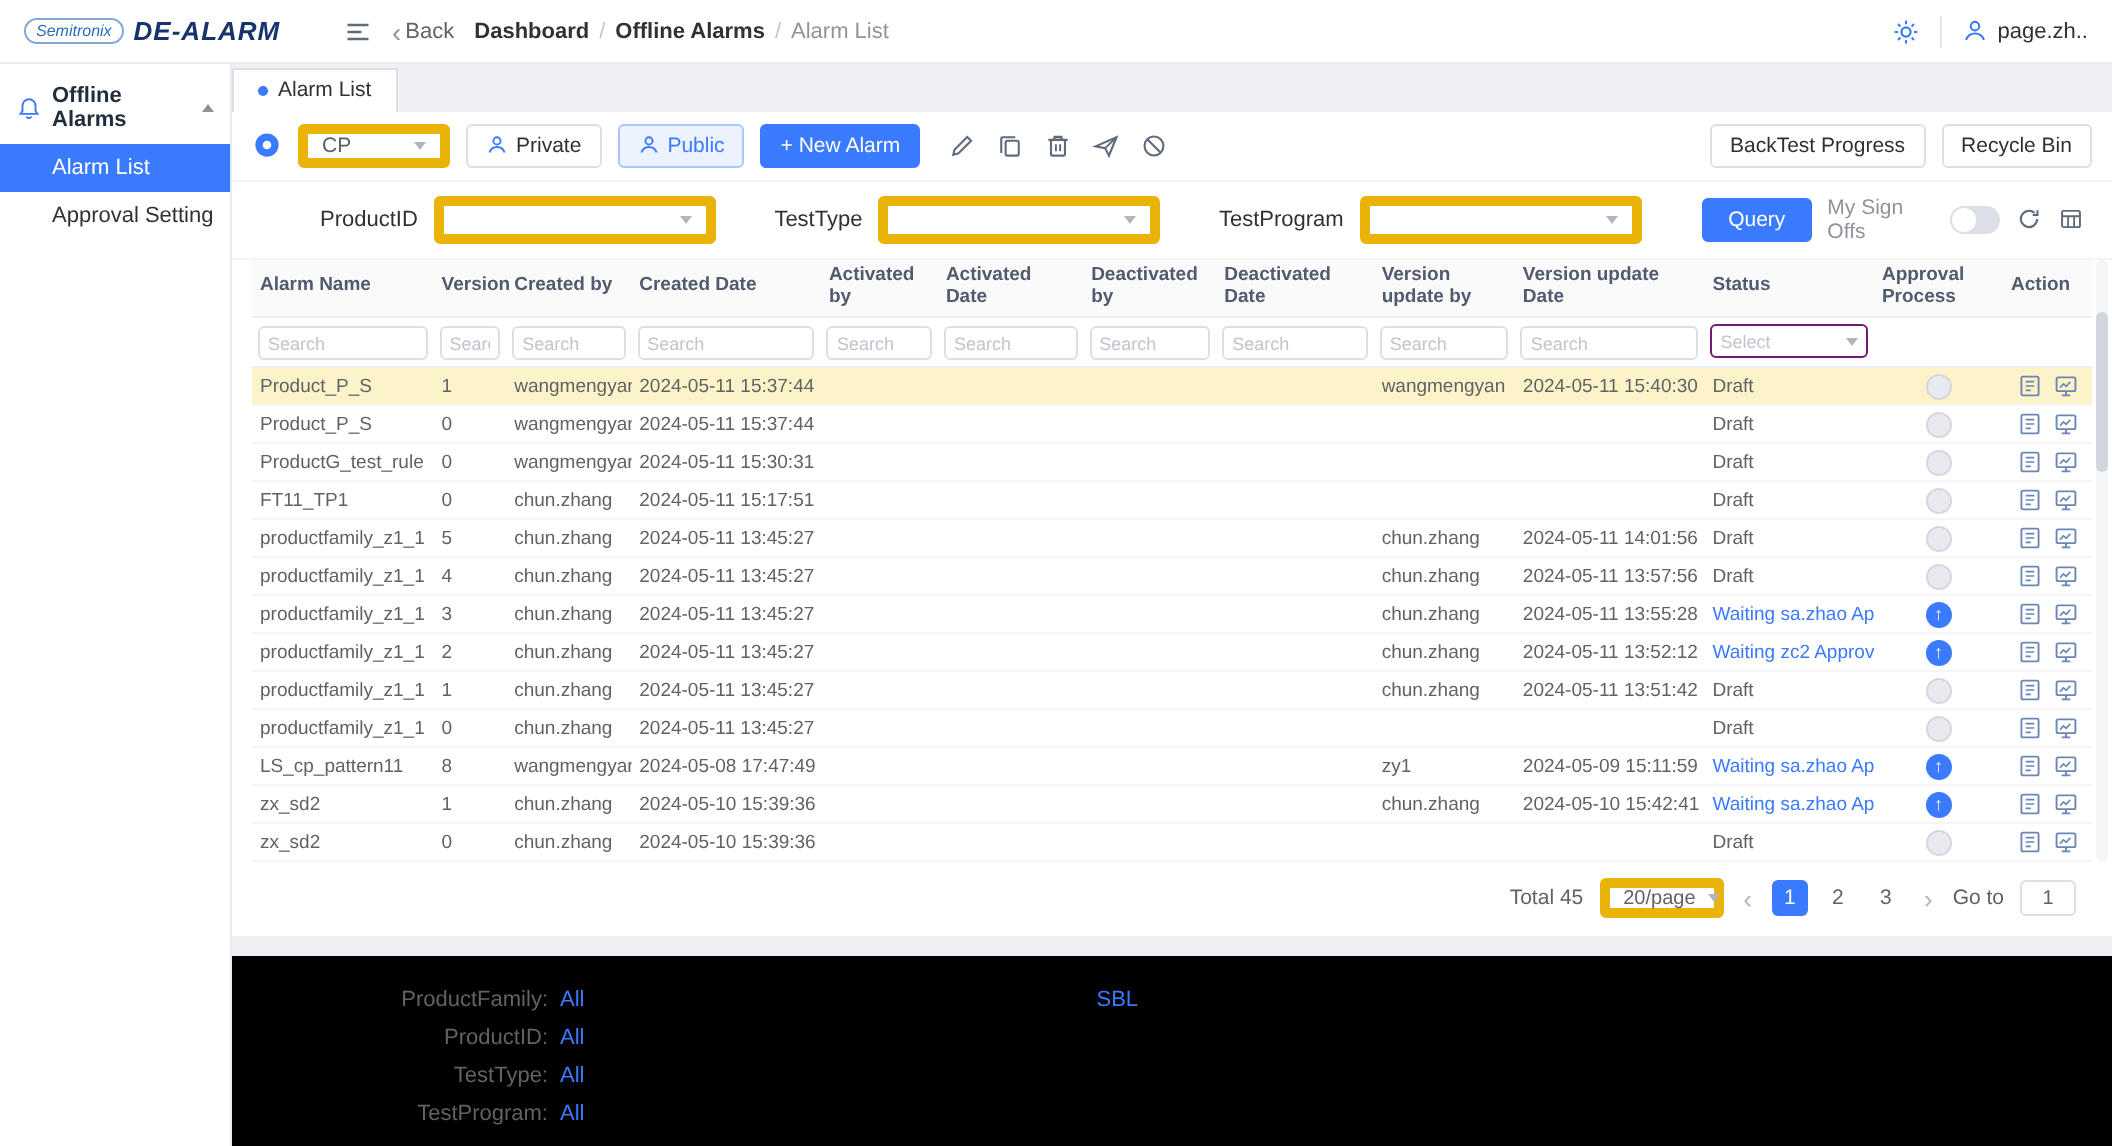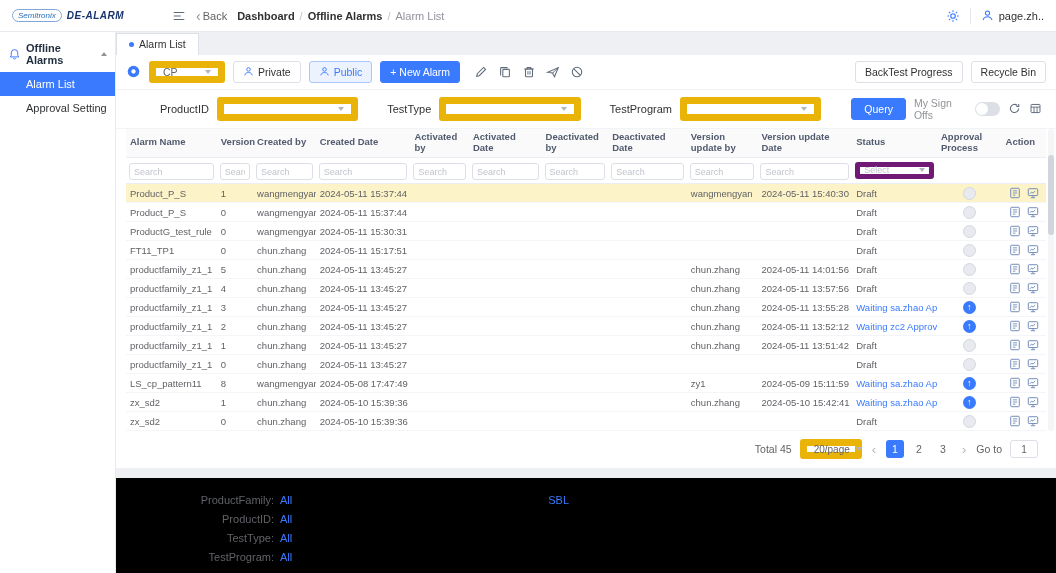--- a/index.html
+++ b/index.html
@@ -6,21 +6,21 @@
   html,body { width:1056px; height:573px; overflow:hidden; background:#eef0f4;
     font-family:"Liberation Sans","DejaVu Sans",sans-serif; color:#303133; }
   svg { display:block; }
 
   
   .topbar { height:32px; background:#fff; border-bottom:1px solid #e8eaf0;
     display:flex; align-items:center; padding:0 12px; gap:10px; }
   .logo { display:flex; align-items:center; gap:5px; width:150px; }
   .logo-semi { font-size:8px; color:#2a6fb8; border:1px solid #7fa8d9; border-radius:8px;
     padding:1px 5px; font-style:italic; }
-  .logo-app { font-size:10px; font-weight:bold; font-style:italic; color:#16336e; letter-spacing:.5px; }
+  .logo-app { font-size:13px; font-weight:bold; font-style:italic; color:#16336e; letter-spacing:.5px; }
   .icon-btn { color:#5f6b7a; display:inline-flex; align-items:center; cursor:pointer; }
   .back { display:flex; align-items:center; gap:2px; font-size:11px; color:#606266; cursor:pointer; }
   .chev { font-size:14px; line-height:10px; color:#909399; }
   .breadcrumb { display:flex; align-items:center; gap:5px; font-size:11px; }
   .bc-strong { color:#303133; font-weight:bold; cursor:pointer; }
   .bc-light { color:#909399; }
   .bc-sep { color:#c0c4cc; }
   .topbar-right { margin-left:auto; display:flex; align-items:center; gap:10px; }
   .gear { color:#3a7afe; cursor:pointer; }
   .top-divider { width:1px; height:16px; background:#e4e7ed; }
@@ -42,21 +42,21 @@
   .main { flex:1; display:flex; flex-direction:column; min-width:0; }
   .tabstrip { height:24px; background:#eef0f4; display:flex; align-items:flex-end; padding-left:0; }
   .tab { background:#fff; border:1px solid #dcdfe6; border-bottom:none; height:22px;
     display:flex; align-items:center; gap:5px; padding:0 12px; font-size:10.5px; color:#303133; cursor:pointer; }
   .tab-dot { width:5px; height:5px; border-radius:50%; background:#3a7afe; }
 
   .panel { background:#fff; flex:none; }
 
   
   .toolbar { display:flex; align-items:center; gap:8px; padding:6px 10px; border-bottom:1px solid #f2f3f7; }
-  .select { height:22px; border:7px solid #eab308; border-radius:3px; background:#fff;
+  .select { height:22px; border:5px solid #eab308; border-radius:3px; background:#fff;
     display:inline-flex; align-items:center; gap:6px; padding:0 7px; font-size:10.5px; color:#606266; cursor:pointer; }
   .caret { width:0; height:0; border-left:3.5px solid transparent; border-right:3.5px solid transparent;
     border-top:4px solid #b0b6c0; margin-left:auto; }
   .mode-select { width:76px; }
   .btn { height:22px; display:inline-flex; align-items:center; gap:4px; padding:0 9px;
     border:1px solid #dcdfe6; border-radius:3px; background:#fff; font-size:10.5px; color:#303133; cursor:pointer; }
   .btn .icon-btn { color:#3a7afe; }
   .btn.active-blue { background:#ecf3ff; border-color:#a9c6ff; color:#3a7afe; }
   .btn.primary { background:#3a7afe; border-color:#3a7afe; color:#fff; }
   .tool-icons { display:flex; align-items:center; gap:10px; margin-left:6px; }
@@ -77,21 +77,21 @@
 
   
   .table-wrap { position:relative; margin:0 10px; }
   table { width:100%; border-collapse:collapse; table-layout:fixed; }
   th { background:#fafafa; color:#515a6e; font-size:9.5px; font-weight:bold; text-align:left;
     padding:3px 4px; border-bottom:1px solid #ebeef5; line-height:1.15; vertical-align:middle; height:24px; }
   .search-row td { padding:3px 3px; border-bottom:1px solid #ebeef5; }
   .s-input { width:100%; height:17px; border:1px solid #dcdfe6; border-radius:3px; font-size:9px;
     padding:0 4px; color:#606266; outline:none; font-family:inherit; }
   .s-input::placeholder { color:#c0c4cc; }
-  .s-select { height:17px; border:5px solid #701a75; border-radius:3px; display:flex; align-items:center;
+  .s-select { height:17px; border:1px solid #701a75; border-radius:3px; display:flex; align-items:center;
     padding:0 4px; font-size:9px; color:#c0c4cc; cursor:pointer; }
   tbody td { font-size:9.5px; color:#606266; padding:0 4px; height:19px;
     border-bottom:1px solid #f4f5f8; white-space:nowrap; overflow:hidden; }
   tr.hl td { background:#fdf3c8; }
   td.c-status.waiting { color:#3a7afe; cursor:pointer; }
   td.c-center { text-align:center; }
   .appr { display:inline-block; width:13px; height:13px; border-radius:50%; line-height:13px;
     font-size:9px; text-align:center; vertical-align:middle; cursor:pointer; }
   .appr.idle { background:#e8eaef; border:1px solid #d3d7df; }
   .appr.active { background:#3a7afe; color:#fff; }

